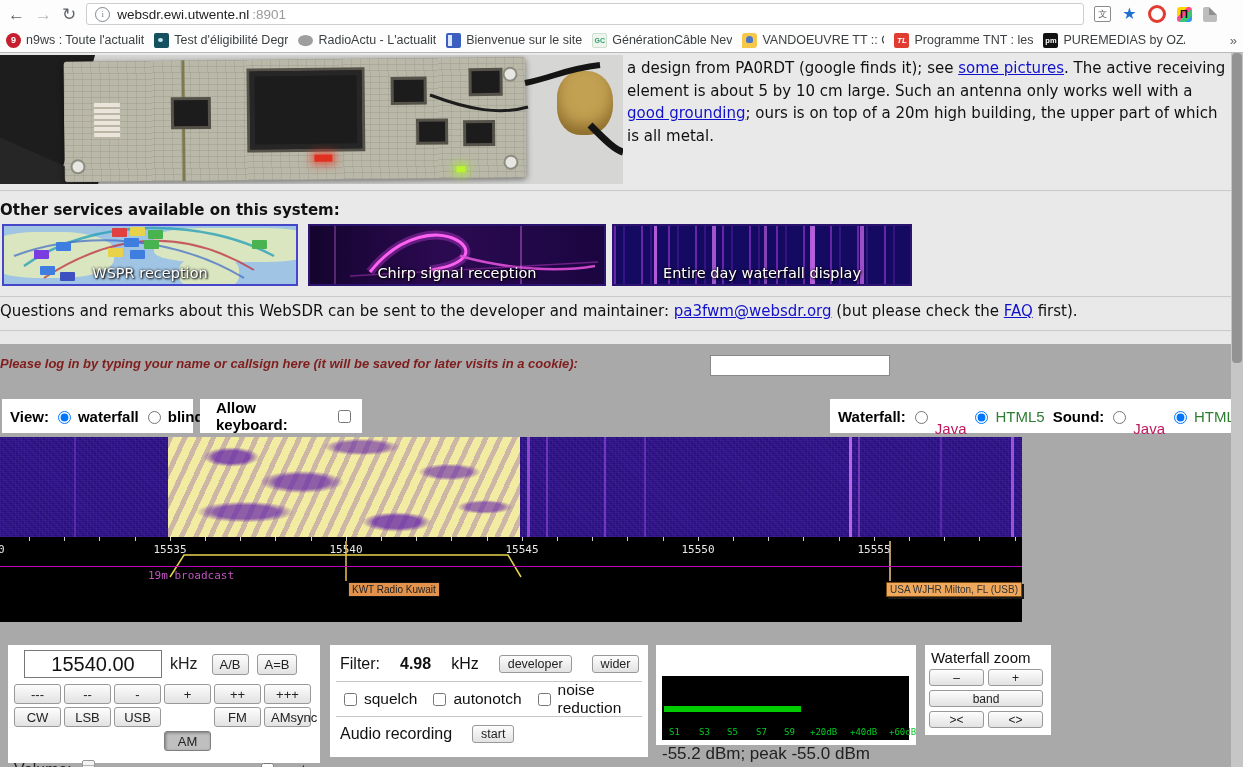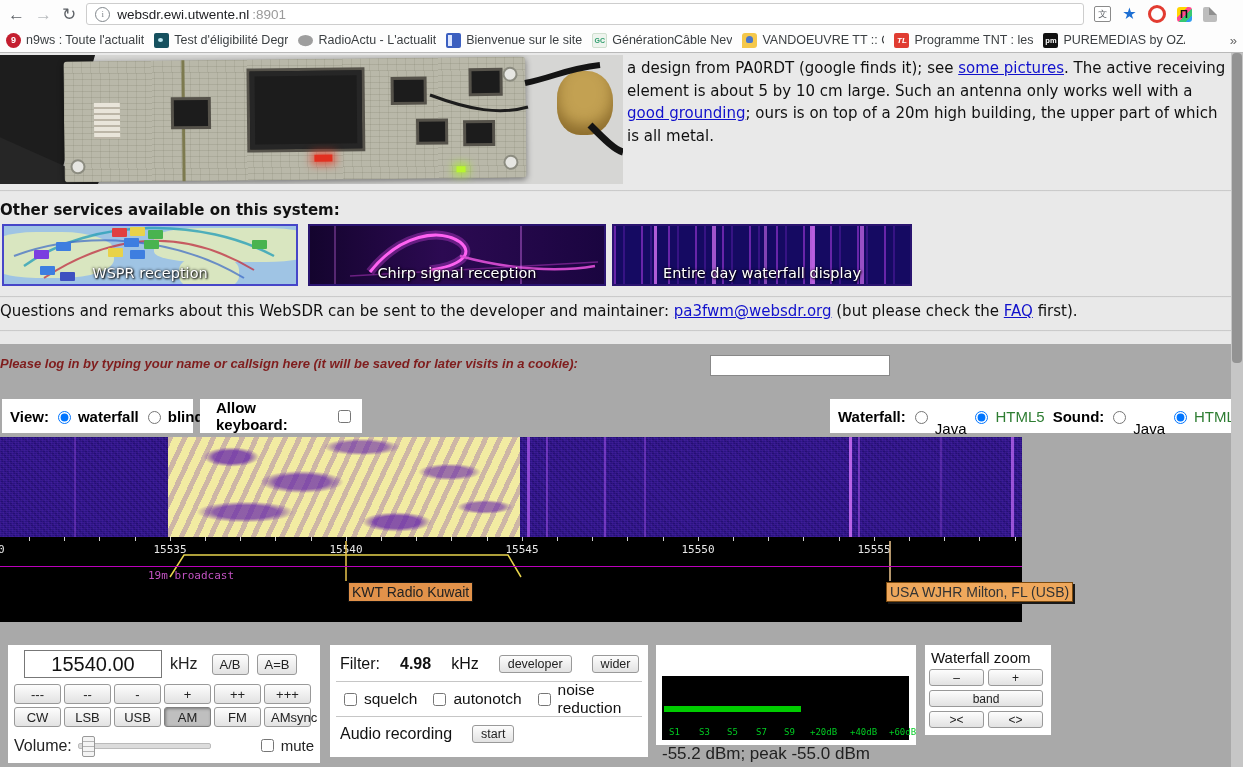--- a/index.html
+++ b/index.html
@@ -81,21 +81,21 @@
   
   .contact{position:absolute;left:0;top:249px;width:1220px;font-size:15px;color:#111;}
 
   
   .grayzone{position:absolute;left:0;top:291px;width:1231px;height:423px;background:#a9a9a9;}
   .login-label{position:absolute;left:0;top:12px;font-size:13px;font-weight:bold;font-style:italic;color:#7f1d1d;}
   .login-input{position:absolute;left:710px;top:11px;width:174px;height:17px;border:1px solid #888;background:#fff;}
 
   .ctl-box{position:absolute;top:55px;height:34px;background:#fff;display:flex;align-items:center;font-size:15px;font-weight:bold;color:#000;box-sizing:border-box;padding:0 8px;gap:4px;}
   .ctl-box .plain{font-weight:bold;}
-  .red{color:#000000;font-weight:normal;margin-top:24px;}
+  .red{color:#be185d;font-weight:normal;margin-top:24px;}
   .green{color:#2e7d32;font-weight:normal;}
 
   
   .wf{position:absolute;left:0;top:93px;width:1022px;height:100px;overflow:hidden;cursor:crosshair;
     background:repeating-linear-gradient(90deg,rgba(90,40,190,.20) 0 1px,transparent 1px 3px),
                repeating-linear-gradient(0deg,rgba(150,80,235,.13) 0 1px,transparent 1px 2px),
                repeating-linear-gradient(45deg,rgba(25,8,90,.38) 0 2px,transparent 2px 5px),#2a1382;}
   .wf-band{position:absolute;left:168px;top:0;width:352px;height:100px;background:#f2eba2;
     background-image:
       radial-gradient(ellipse 40px 14px at 18% 20%,rgba(100,35,170,.75) 0 45%,transparent 70%),
@@ -108,37 +108,37 @@
       repeating-linear-gradient(115deg,rgba(110,45,175,.28) 0 5px,transparent 5px 13px);}
   .wf .st{position:absolute;top:0;bottom:0;}
 
   
   .scale{position:absolute;left:0;top:193px;width:1022px;height:85px;background:#000;cursor:pointer;}
   .ticks{position:absolute;left:29px;top:0;width:990px;height:4px;background:repeating-linear-gradient(90deg,#cfcfcf 0 1px,transparent 1px 35.2px);}
   .sc{position:absolute;top:6px;transform:translateX(-50%);color:#e8e8e8;font:11px "DejaVu Sans Mono",monospace;}
   .sc-partial{position:absolute;left:-2px;top:6px;color:#e8e8e8;font:11px "DejaVu Sans Mono",monospace;}
   .mag-line{position:absolute;left:0;top:29px;width:1022px;height:1px;background:#bb00bb;}
   .band-label{position:absolute;left:148px;top:32px;color:#c353c3;font:11px "DejaVu Sans Mono",monospace;}
-  .stn{position:absolute;top:45px;font-size:14px;padding:1px 3px;white-space:nowrap;cursor:pointer;}
+  .stn{position:absolute;top:45px;font-size:10px;padding:1px 3px;white-space:nowrap;cursor:pointer;}
   .stn-kwt{left:348px;background:#e2924a;border:1px solid #111;color:#222;}
   .stn-usa{left:886px;background:#efa85c;border:1px solid #7a4a10;color:#333;box-shadow:2px 2px 0 #181818;}
 
   
   .panel{position:absolute;background:#fff;box-sizing:border-box;}
   .btn{display:inline-block;background:linear-gradient(#fdfdfd,#e2e2e2);border:1px solid #999;border-radius:3px;font-size:13px;color:#222;text-align:center;cursor:pointer;font-family:"Liberation Sans",sans-serif;}
   .btn.small{font-size:12.5px;padding:1px 8px;}
   .p-tuner{left:8px;top:301px;width:312px;height:118px;padding:5px 6px;}
   .freq-row{display:flex;align-items:center;gap:8px;padding-left:10px;}
   .freq-input{width:132px;height:24px;border:1px solid #777;font-size:20px;text-align:center;font-family:"Liberation Sans",sans-serif;color:#111;}
   .khz{font-size:16px;color:#222;}
   .ab{margin-left:6px;padding:2px 7px;}
   .step-row{margin-top:6px;display:flex;gap:3px;}
   .step-row .btn,.mode-row .btn{width:47px;height:20px;line-height:18px;}
   .mode-row{margin-top:3px;display:flex;gap:3px;}
-  .btn.active{background:#bfbfbf;border-color:#7f7f7f;box-shadow:inset 1px 1px 3px rgba(0,0,0,.35);}
+  .btn.active{background:#bfbfbf;border-color:#7f7f7f;box-shadow:inset 1px 1px 3px rgba(0,0,0,.35);margin-top:24px;}
   .vol-row{margin-top:9px;display:flex;align-items:center;font-size:16px;color:#222;gap:6px;}
   .vol-track{position:relative;width:132px;height:4px;background:#dcdcdc;border:1px solid #bbb;border-radius:2px;}
   .vol-thumb{position:absolute;left:3px;top:-8px;width:11px;height:19px;background:#f4f4f4;border:1px solid #999;border-radius:2px;background-image:repeating-linear-gradient(0deg,transparent 0 4px,#b5b5b5 4px 5px);cursor:pointer;}
   .mute-wrap{margin-left:40px;display:flex;align-items:center;gap:4px;font-size:15px;}
 
   .p-filter{left:330px;top:301px;width:318px;height:112px;padding:6px 10px;font-size:16px;color:#111;}
   .f-row{display:flex;align-items:center;gap:20px;height:26px;}
   .f-hr{height:1px;background:#c6c6c6;margin:4px -4px;}
   .chk-row{display:flex;align-items:center;gap:4px;height:26px;font-size:15.5px;}
   .chk-row label{margin-right:8px;}

